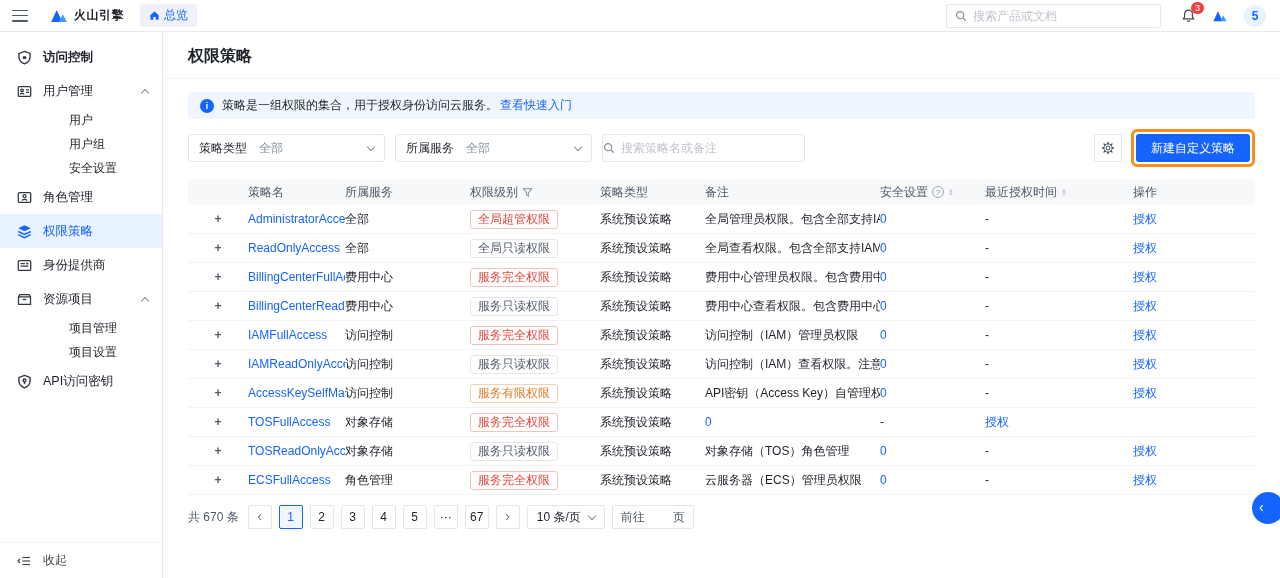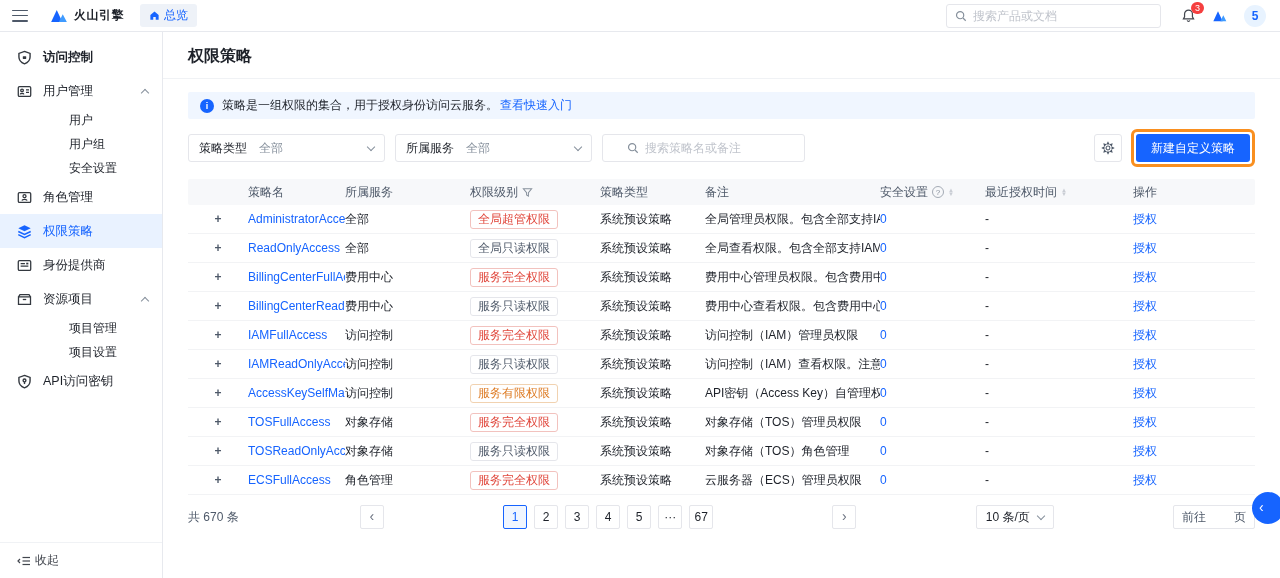--- a/index.html
+++ b/index.html
@@ -29,37 +29,37 @@
 
   
   .sidebar { position:absolute; top:32px; left:0; bottom:0; width:163px; border-right:1px solid #e7e9ee; background:#fff; padding-top:8px; }
   .side-item { height:34px; display:flex; align-items:center; padding:0 14px 0 17px; cursor:pointer; color:#1d2129; font-size:12.5px; position:relative; }
   .side-item.child { height:24px; padding-left:69px; font-size:12px; }
   .side-item.active { background:#e9f2ff; color:#1664ff; }
   .side-item .s-icon { width:15px; height:15px; margin-right:11px; color:#33383f; display:flex; }
   .side-item.active .s-icon { color:#1664ff; }
   .side-item .caret { margin-left:auto; }
   .side-item.root0 { font-weight:bold; }
-  .collapse-bar { position:absolute; bottom:0; left:0; right:0; height:36px; border-top:1px solid #f0f2f5; display:flex; align-items:center; padding:7px 17px; gap:4px; color:#42464e; cursor:pointer; }
+  .collapse-bar { position:absolute; bottom:0; left:0; right:0; height:36px; border-top:1px solid #f0f2f5; display:flex; align-items:center; padding:7px 17px; gap:12px; color:#42464e; cursor:pointer; }
 
   
   .main { position:absolute; top:32px; left:163px; right:0; bottom:0; background:#fff; overflow:hidden; }
   .page-head { padding:14px 25px 11px; border-bottom:1px solid #f0f2f5; }
   .page-title { font-size:16px; font-weight:bold; }
   .banner { margin:13px 25px 0; background:#f0f6ff; border-radius:2px; padding:5px 12px; display:flex; align-items:center; gap:8px; }
   .info-icon { width:14px; height:14px; border-radius:50%; background:#1664ff; color:#fff; font-size:9px; font-weight:bold; display:flex; align-items:center; justify-content:center; flex:none; font-style:normal; }
   .banner a { color:#1664ff; cursor:pointer; }
 
   .filter-row { margin:10px 25px 0; display:flex; align-items:center; }
   .sel { width:197px; height:28px; border:1px solid #e5e6eb; border-radius:3px; display:flex; align-items:center; cursor:pointer; background:#fff; }
   .sel .sel-label { padding:0 12px 0 10px; color:#1d2129; white-space:nowrap; }
   .sel .sel-value { flex:1; color:#86909c; }
   .sel .chev { margin-right:10px; }
   .filter-row .gap { width:10px; flex:none; }
-  .f-search { width:203px; height:28px; border:1px solid #e5e6eb; border-radius:3px; display:flex; align-items:center; padding:0 24px; gap:6px; }
+  .f-search { width:203px; height:28px; border:1px solid #e5e6eb; border-radius:3px; display:flex; align-items:center; padding:0 0; gap:6px; }
   .f-search input { border:0; outline:0; width:100%; font-size:12px; background:transparent; }
   .f-search input::placeholder { color:#c0c4cc; }
   .gear-btn { margin-left:auto; width:28px; height:28px; border:1px solid #e5e6eb; border-radius:3px; display:flex; align-items:center; justify-content:center; cursor:pointer; background:#fff; color:#4e5969; }
   .hl-box { border:3px solid #f98f1f; border-radius:6px; padding:2px; margin-left:9px; }
   .primary-btn { height:28px; background:#1664ff; color:#fff; border:0; border-radius:3px; padding:0 15px; font-size:12px; cursor:pointer; font-family:inherit; }
 
   
   .table { margin:12px 25px 3px; }
   .tr { display:grid; grid-template-columns:60px 97px 125px 130px 105px 175px 105px 148px 122px; align-items:center; }
   .thead { background:#f7f8fa; height:26px; color:#4e5969; border-radius:2px; }
@@ -71,21 +71,21 @@
   .link { color:#1664ff; cursor:pointer; }
   .tag { display:inline-block; border:1px solid; border-radius:3px; padding:2.5px 7px; line-height:1; font-size:12px; background:#fff; }
   .tag.red { color:#e0453a; border-color:#f2c2be; }
   .tag.gray { color:#4e5969; border-color:#e5e6eb; }
   .tag.orange { color:#dd7a22; border-color:#f1d2b0; }
   .sorter { display:inline-flex; flex-direction:column; line-height:4.5px; font-size:6px; color:#c9cdd4; cursor:pointer; }
   .help-circle { width:12px; height:12px; border:1px solid #a4abb5; border-radius:50%; color:#868e99; font-size:8px; display:inline-flex; align-items:center; justify-content:center; cursor:pointer; font-style:normal; }
   .funnel { cursor:pointer; display:flex; }
 
   
-  .pagination { margin:10px 25px 0; display:flex; justify-content:space-between; align-items:center; gap:7px; }
+  .pagination { margin:10px 25px 0; display:flex; justify-content:flex-start; align-items:center; gap:7px; }
   .pg-total { color:#4e5969; margin-right:2px; }
   .pg-btn { min-width:24px; height:24px; border:1px solid #e5e6eb; border-radius:2px; background:#fff; display:flex; align-items:center; justify-content:center; cursor:pointer; padding:0 4px; color:#1d2129; }
   .pg-btn.active { border-color:#1664ff; color:#1664ff; background:#f0f6ff; }
   .pg-btn.arrow { color:#6b7280; font-size:14px; line-height:1; padding-bottom:2px; }
   .pg-size { height:24px; border:1px solid #e5e6eb; border-radius:2px; display:flex; align-items:center; gap:8px; padding:0 9px; cursor:pointer; background:#fff; }
   .pg-goto { height:24px; width:82px; border:1px solid #e5e6eb; border-radius:2px; display:flex; align-items:center; padding:0 8px; color:#4e5969; background:#fff; }
   .pg-goto input { flex:1; width:20px; border:0; outline:0; background:transparent; }
 
   .drawer-handle { position:absolute; width:32px; height:32px; border-radius:50%; background:#1664ff; left:1252px; top:492px; color:#fff; z-index:9; }
   .drawer-handle span { position:absolute; left:7px; top:7px; font-size:14px; line-height:16px; }
@@ -403,21 +403,20 @@
           <div class="td"><a class="link">0</a></div>
           <div class="td">-</div>
           <div class="td"><a class="link">授权</a></div>
         </div>
         <div class="tr">
           <div class="td center"><span class="expand">+</span></div>
           <div class="td"><a class="link">TOSFullAccess</a></div>
           <div class="td">对象存储</div>
           <div class="td"><span class="tag red">服务完全权限</span></div>
           <div class="td">系统预设策略</div>
-          <div class="td">对象存储（TOS）管理员权限</div>
           <div class="td"><a class="link">0</a></div>
           <div class="td">-</div>
           <div class="td"><a class="link">授权</a></div>
         </div>
         <div class="tr">
           <div class="td center"><span class="expand">+</span></div>
           <div class="td"><a class="link">TOSReadOnlyAccess</a></div>
           <div class="td">对象存储</div>
           <div class="td"><span class="tag gray">服务只读权限</span></div>
           <div class="td">系统预设策略</div>

